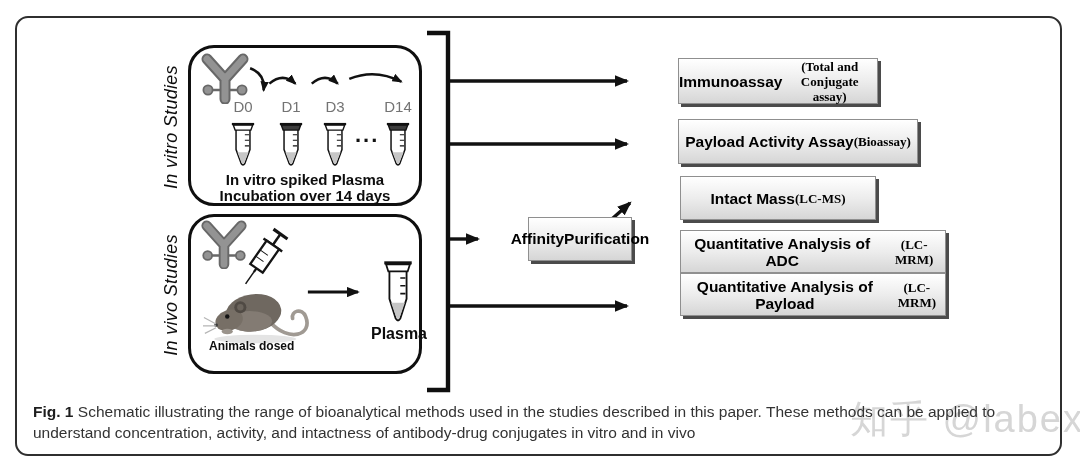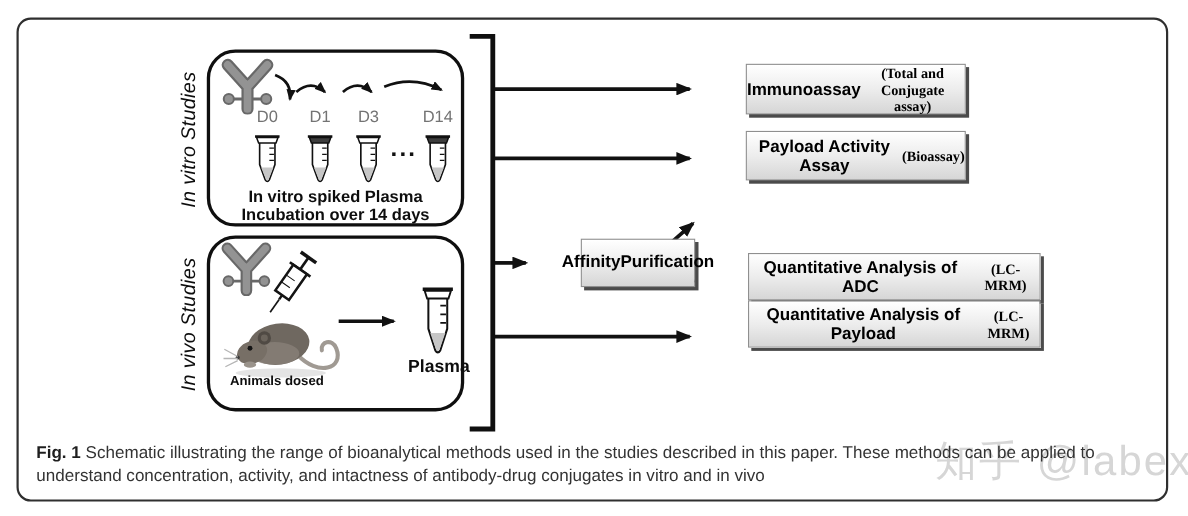--- a/index.html
+++ b/index.html
@@ -55,21 +55,21 @@
     position:absolute;box-sizing:border-box;
     display:flex;flex-direction:row;align-items:center;justify-content:center;
     background:linear-gradient(180deg,#ffffff 0%,#ececec 52%,#d6d6d6 100%);
     border:1px solid #8f8f8f;
     box-shadow:3px 3px 0 #4b4b4b, inset 0 1px 0 #ffffff;
     text-align:center;color:#000;margin-left:38px;
   }
   .mbox .t{font-weight:bold;font-size:15.5px;line-height:17px;}
   .mbox .s{font-weight:bold;font-size:13px;line-height:15px;font-family:Liberation Serif, serif;}
   .mbox.m0{left:640px;top:58px;width:200px;height:46px;}
-  .mbox.m1{left:640px;top:119px;width:200px;height:45px;}
+  .mbox.m1{left:640px;top:119px;width:240px;height:45px;}
   .mbox.m2{left:642px;top:176px;width:196px;height:44px;}
   .mbox.m3{left:642px;top:230px;width:266px;height:43px;}
   .mbox.m4{left:642px;top:273px;width:266px;height:43px;}
   .mbox.affinity{left:490px;top:217px;width:104px;height:44px;}
   .mbox.affinity .t{font-size:15.5px;line-height:17.5px;}
   .overlay{position:absolute;left:0;top:0;width:1080px;height:469px;pointer-events:none;}
   .boxsvg{position:absolute;left:0;top:0;width:100%;height:100%;pointer-events:none;}
   
   .watermark{
     position:absolute;left:850px;top:394px;font-size:38px;letter-spacing:2px;
@@ -214,20 +214,24 @@
   </div>
 
   <div class="mbox m0">
     <div class="t">Immunoassay</div>
     <div class="s">(Total and Conjugate assay)</div>
   </div>
   <div class="mbox m1">
     <div class="t">Payload Activity Assay</div>
     <div class="s">(Bioassay)</div>
   </div>
+  <div class="mbox m2">
+    <div class="t">Intact Mass</div>
+    <div class="s">(LC-MS)</div>
+  </div>
   <div class="mbox m3">
     <div class="t">Quantitative Analysis of ADC</div>
     <div class="s">(LC-MRM)</div>
   </div>
   <div class="mbox m4">
     <div class="t">Quantitative Analysis of Payload</div>
     <div class="s">(LC-MRM)</div>
   </div>
 
   <div class="watermark">

